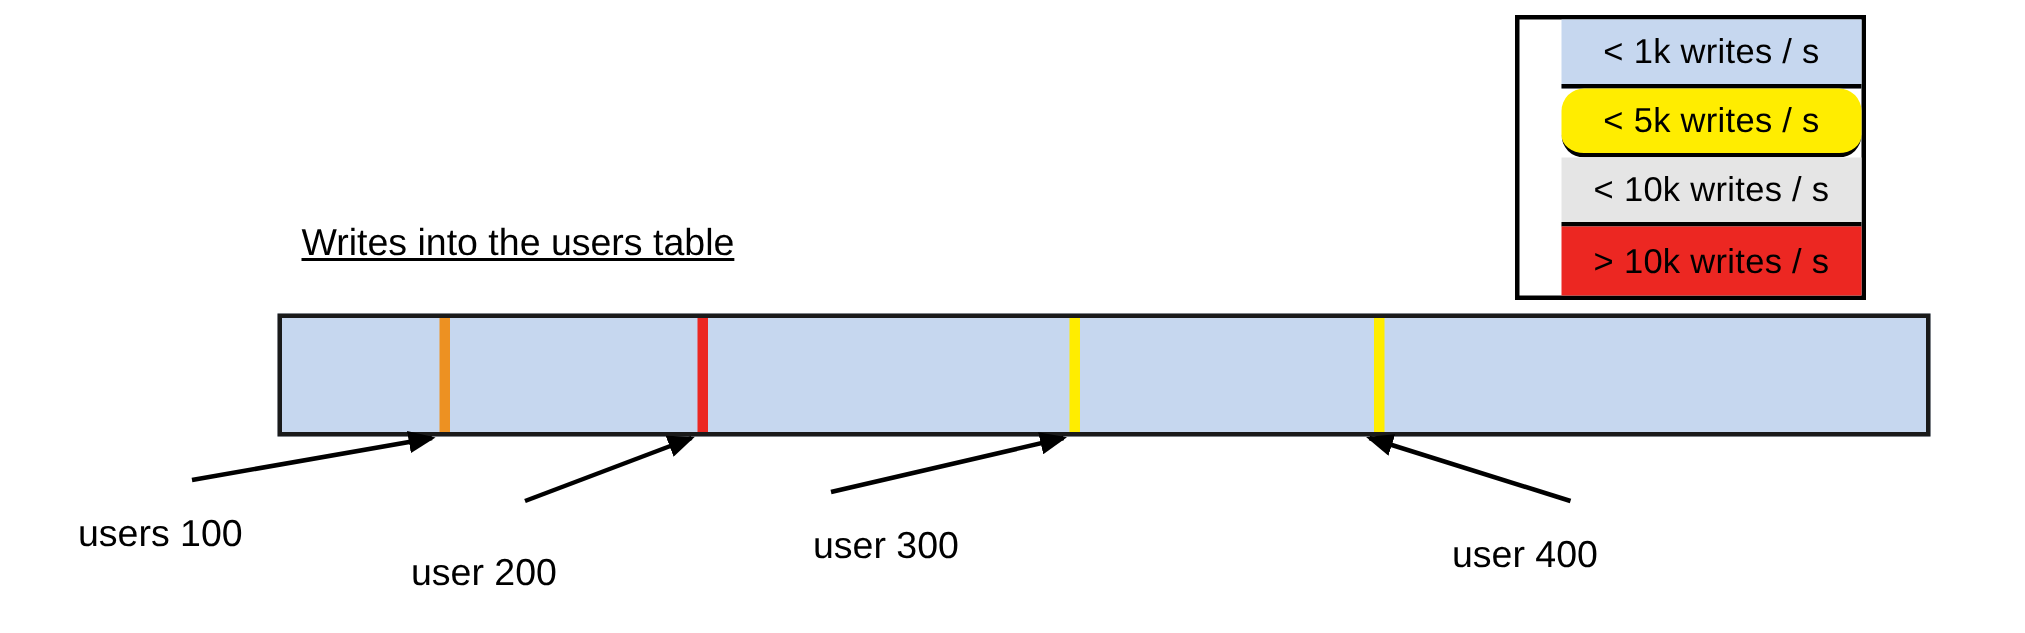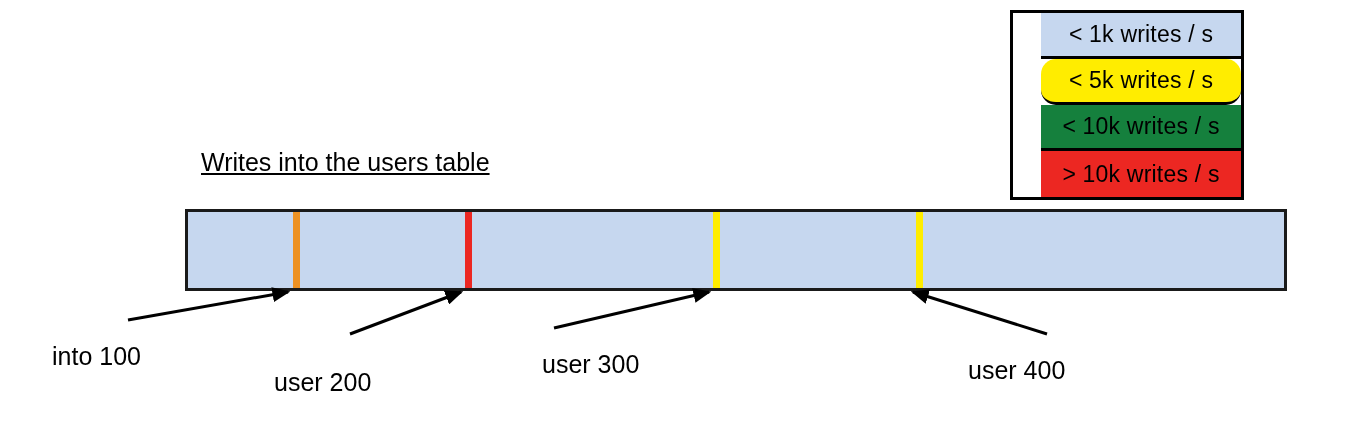--- a/index.html
+++ b/index.html
@@ -100,21 +100,21 @@
 
 <div id="canvas">
 
   <div id="legend">
     <div class="legend-row" style="background:#c6d7ef;">
       <span>&lt; 1k writes / s</span>
     </div>
     <div class="legend-row" style="background:#ffed00;border-radius:15px;">
       <span>&lt; 5k writes / s</span>
     </div>
-    <div class="legend-row" style="background:#15803d;">
+    <div class="legend-row" style="background:#e5e5e5;">
       <span>&lt; 10k writes / s</span>
     </div>
     <div class="legend-row" style="background:#ec2722;">
       <span>&gt; 10k writes / s</span>
     </div>
   </div>
 
   <div id="chart-title">Writes into the users table</div>
 
   <div id="bar">
@@ -129,18 +129,18 @@
       <marker id="arrowhead" markerWidth="6" markerHeight="5" refX="5.2" refY="2.5" orient="auto" markerUnits="strokeWidth">
         <path d="M0,0 L6,2.5 L0,5 z" fill="#000000"></path>
       </marker>
     </defs>
     <line x1="128" y1="320" x2="288" y2="292" stroke="#000000" stroke-width="3" marker-end="url(#arrowhead)"></line>
     <line x1="350" y1="334" x2="461" y2="292" stroke="#000000" stroke-width="3" marker-end="url(#arrowhead)"></line>
     <line x1="554" y1="328" x2="709" y2="292" stroke="#000000" stroke-width="3" marker-end="url(#arrowhead)"></line>
     <line x1="1047" y1="334" x2="913" y2="292" stroke="#000000" stroke-width="3" marker-end="url(#arrowhead)"></line>
   </svg>
 
-  <div class="user-label" style="left:52px; top:344px;">into 100</div>
+  <div class="user-label" style="left:52px; top:344px;">users 100</div>
   <div class="user-label" style="left:274px; top:370px;">user 200</div>
   <div class="user-label" style="left:508px; top:352px;margin-left:34px;">user 300</div>
   <div class="user-label" style="left:968px; top:358px;">user 400</div>
 
 </div>
 
 </body></html>

